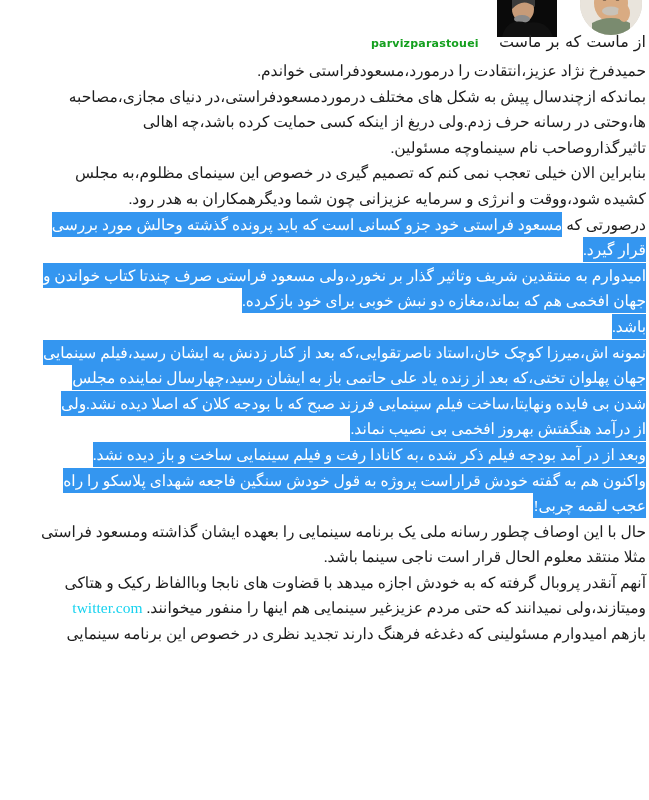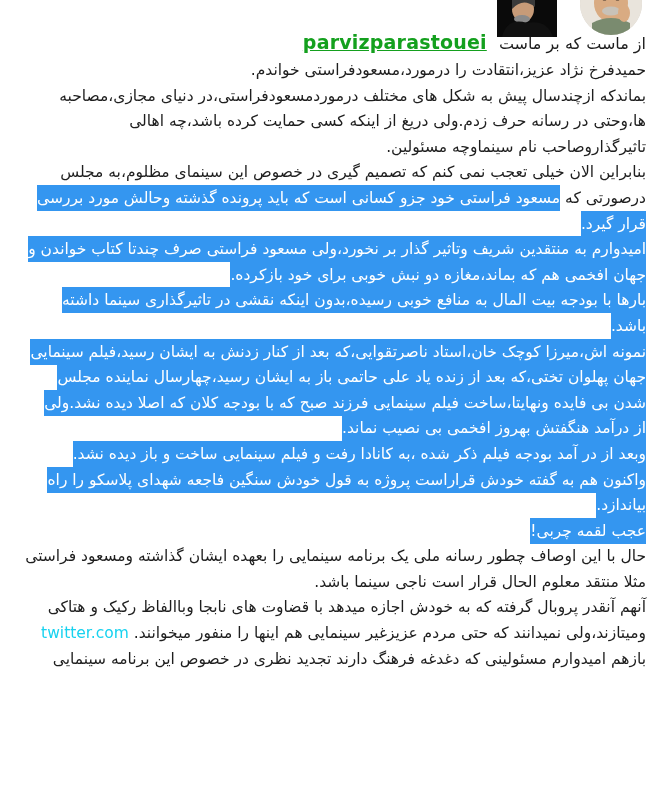--- a/index.html
+++ b/index.html
@@ -21,29 +21,30 @@
     position:absolute;right:92px;top:-21px;width:60px;height:58px;
     overflow:hidden;background:#0d0d0d;
   }
   .header-line{
     position:absolute;top:31px;right:3px;left:0;
     text-align:right;font-size:16px;line-height:22px;white-space:nowrap;
     direction:rtl;
   }
   .username{
     color:var(--green,#14a01e);font-weight:bold;
-    font-size:19px;letter-spacing:0.2px;cursor:pointer;text-decoration:underline;
+    font-size:11px;letter-spacing:0.2px;cursor:pointer;
   }
-  .phrase{color:#1e1e1e;margin-left:7px;}
+  .phrase{color:#1e1e1e;margin-left:15px;}
 
   
   .message{
     direction:rtl;text-align:right;
     padding:1px 3px 0 3px;
     font-size:15.5px;
+    font-family:Liberation Serif, serif;
   }
   .line{
     height:25.6px;line-height:25.6px;white-space:nowrap;
   }
   .hl{
     background:var(--sel,#3496f0);color:#ffffff;
     padding:4px 0;
   }
   .link{
     color:var(--cyan,#18d2ef);cursor:pointer;
@@ -85,33 +86,32 @@
       <span class="username">parvizparastouei</span>
     </div>
   </div>
 
   <div class="message" id="message" dir="rtl">
       <div class="line"><span>حمیدفرخ نژاد عزیز،انتقادت را درمورد،مسعودفراستی خواندم.</span></div>
       <div class="line"><span>بماندکه ازچندسال پیش به شکل های مختلف درموردمسعودفراستی،در دنیای مجازی،مصاحبه</span></div>
       <div class="line"><span>ها،وحتی در رسانه حرف زدم.ولی دریغ از اینکه کسی حمایت کرده باشد،چه اهالی</span></div>
       <div class="line"><span>تاثیرگذاروصاحب نام سینماوچه مسئولین.</span></div>
       <div class="line"><span>بنابراین الان خیلی تعجب نمی کنم که تصمیم گیری در خصوص این سینمای مظلوم،به مجلس</span></div>
+      <div class="line"><span>کشیده شود،ووقت و انرژی و سرمایه عزیزانی چون شما ودیگرهمکاران به هدر رود.</span></div>
       <div class="line"><span>درصورتی که </span><span class="hl">مسعود فراستی خود جزو کسانی است که باید پرونده گذشته وحالش مورد بررسی</span></div>
       <div class="line"><span class="hl">قرار گیرد.</span></div>
       <div class="line"><span class="hl">امیدوارم به منتقدین شریف وتاثیر گذار بر نخورد،ولی مسعود فراستی صرف چندتا کتاب خواندن و</span></div>
       <div class="line"><span class="hl">جهان افخمی هم که بماند،مغازه دو نبش خوبی برای خود بازکرده.</span></div>
-      <div class="line"><span class="hl">بارها با بودجه بیت المال به منافع خوبی رسیده،بدون اینکه نقشی در تاثیرگذاری سینما داشته</span></div>
       <div class="line"><span class="hl">باشد.</span></div>
       <div class="line"><span class="hl">نمونه اش،میرزا کوچک خان،استاد ناصرتقوایی،که بعد از کنار زدنش به ایشان رسید،فیلم سینمایی</span></div>
       <div class="line"><span class="hl">جهان پهلوان تختی،که بعد از زنده یاد علی حاتمی باز به ایشان رسید،چهارسال نماینده مجلس</span></div>
       <div class="line"><span class="hl">شدن بی فایده ونهایتا،ساخت فیلم سینمایی فرزند صبح که با بودجه کلان که اصلا دیده نشد.ولی</span></div>
       <div class="line"><span class="hl">از درآمد هنگفتش بهروز افخمی بی نصیب نماند.</span></div>
       <div class="line"><span class="hl">وبعد از در آمد بودجه فیلم ذکر شده ،به کانادا رفت و فیلم سینمایی ساخت و باز دیده نشد.</span></div>
       <div class="line"><span class="hl">واکنون هم به گفته خودش قراراست پروژه به قول خودش سنگین فاجعه شهدای پلاسکو را راه</span></div>
-      <div class="line"><span class="hl">بیاندازد.</span></div>
       <div class="line"><span class="hl">عجب لقمه چربی!</span></div>
       <div class="line"><span>حال با این اوصاف چطور رسانه ملی یک برنامه سینمایی را بعهده ایشان گذاشته ومسعود فراستی</span></div>
       <div class="line"><span>مثلا منتقد معلوم الحال قرار است ناجی سینما باشد.</span></div>
       <div class="line"><span>آنهم آنقدر پروبال گرفته که به خودش اجازه میدهد با قضاوت های نابجا وباالفاظ رکیک و هتاکی</span></div>
       <div class="line"><span>ومیتازند،ولی نمیدانند که حتی مردم عزیزغیر سینمایی هم اینها را منفور میخوانند. </span><span class="link">twitter.com</span></div>
       <div class="line"><span>بازهم امیدوارم مسئولینی که دغدغه فرهنگ دارند تجدید نظری در خصوص این برنامه سینمایی</span></div>
     </div>
 
 </div>
 

